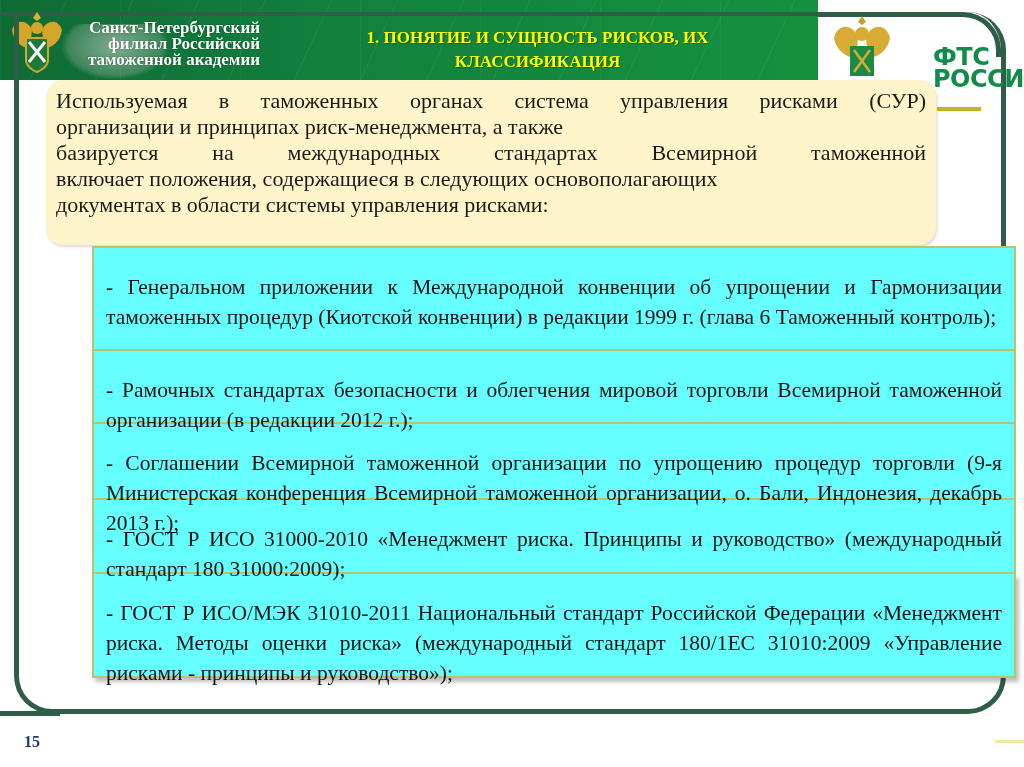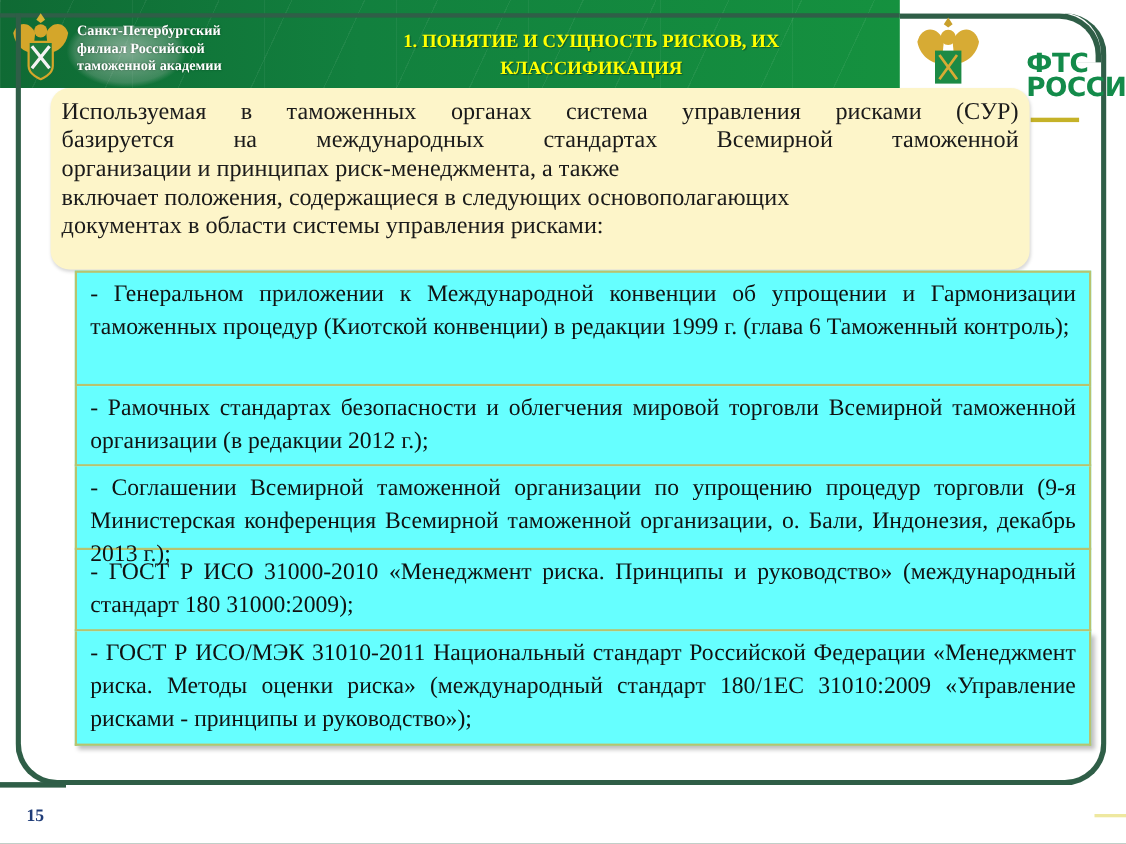--- a/index.html
+++ b/index.html
@@ -21,22 +21,23 @@
         repeating-linear-gradient(90deg, rgba(255,255,255,0.05) 0 1px, transparent 1px 120px);
     }
     .header-rule {
       position:absolute; left:0; top:12px; width:818px; height:4px; background:#2f5e47;
     }
     .emblem-left {
       position:absolute; left:8px; top:8px; width:58px; height:70px;
     }
     .academy {
       position:absolute; left:70px; top:20px; width:190px;
-      color:#ffffff; font-weight:bold; font-size:13px; line-height:16px;
+      color:#ffffff; font-weight:bold; font-size:17px; line-height:16px;
       text-shadow:0 0 2px rgba(0,0,0,0.4);
+      text-align:right;
     }
     .silhouette {
       position:absolute; left:60px; top:24px; width:110px; height:56px;
       background:radial-gradient(ellipse at 50% 40%, rgba(220,220,220,0.55), rgba(200,200,200,0.25) 60%, transparent 70%);
     }
     .title {
       position:absolute; left:280px; top:26px; width:515px;
       text-align:center; color:#ffff00; font-weight:bold; font-size:17px; line-height:24px;
       text-shadow:1px 1px 1px rgba(0,0,0,0.35);
     }
@@ -80,22 +81,23 @@
     }
     .intro .line { display:block; }
     .intro .jl { text-align-last:justify; }
     
     .docs {
       position:absolute; left:68px; top:246px; width:924px;
     }
     .doc {
       box-sizing:border-box; width:924px;
       background:#66ffff; border:2px solid #b8c36e; border-top:none;
-      padding:4px 12px 8px 12px; font-size:21.5px; line-height:30px; color:#111;
+      padding:24px 12px 8px 12px; font-size:21.5px; line-height:30px; color:#111;
       text-align:justify;
+      margin-left:24px;
     }
     .doc:first-child { border-top:2px solid #b8c36e; }
     .doc:last-child { box-shadow:3px 4px 4px rgba(0,0,0,0.25); }
     .page-num {
       position:absolute; left:24px; top:733px; color:#1f3c78; font-weight:bold; font-size:16px;
     }
     .company {
       position:absolute; left:860px; top:746px; color:#b91c1c;
       font-family:"DejaVu Sans", sans-serif; font-size:16px;margin-top:24px;
     }
@@ -137,22 +139,22 @@
   <rect x="20" y="32" width="24" height="30" fill="#1c8a45"></rect>
   <path d="M24 36 L40 58 M40 36 L24 58" stroke="#d7ab34" stroke-width="2.5"></path>
 </svg>
 <div class="fts-text">ФТС
 РОССИИ</div>
 <div class="gold-accent"></div>
 
 <div class="intro">
   <p>
     <span class="line jl">Используемая в таможенных органах система управления рисками (СУР)</span>
+    <span class="line">организации и принципах риск-менеджмента, а также</span>
     <span class="line jl">базируется на международных стандартах Всемирной таможенной</span>
-    <span class="line">организации и принципах риск-менеджмента, а также</span>
     <span class="line">включает положения, содержащиеся в следующих основополагающих</span>
     <span class="line">документах в области системы управления рисками:</span>
   </p>
 </div>
 
 <div class="docs">
   <div class="doc" style="height:105px;">- Генеральном приложении к Международной конвенции об упрощении и Гармонизации таможенных процедур (Киотской конвенции) в редакции 1999 г. (глава 6 Таможенный контроль);</div>
   <div class="doc" style="height:73px;">- Рамочных стандартах  безопасности и облегчения мировой торговли Всемирной таможенной организации (в редакции 2012 г.);</div>
   <div class="doc" style="height:76px;">- Соглашении Всемирной таможенной организации по упрощению процедур торговли (9-я Министерская конференция Всемирной таможенной организации, о. Бали, Индонезия, декабрь 2013 г.);</div>
   <div class="doc" style="height:74px;">- ГОСТ Р ИСО 31000-2010 «Менеджмент риска. Принципы и руководство» (международный стандарт 180 31000:2009);</div>

